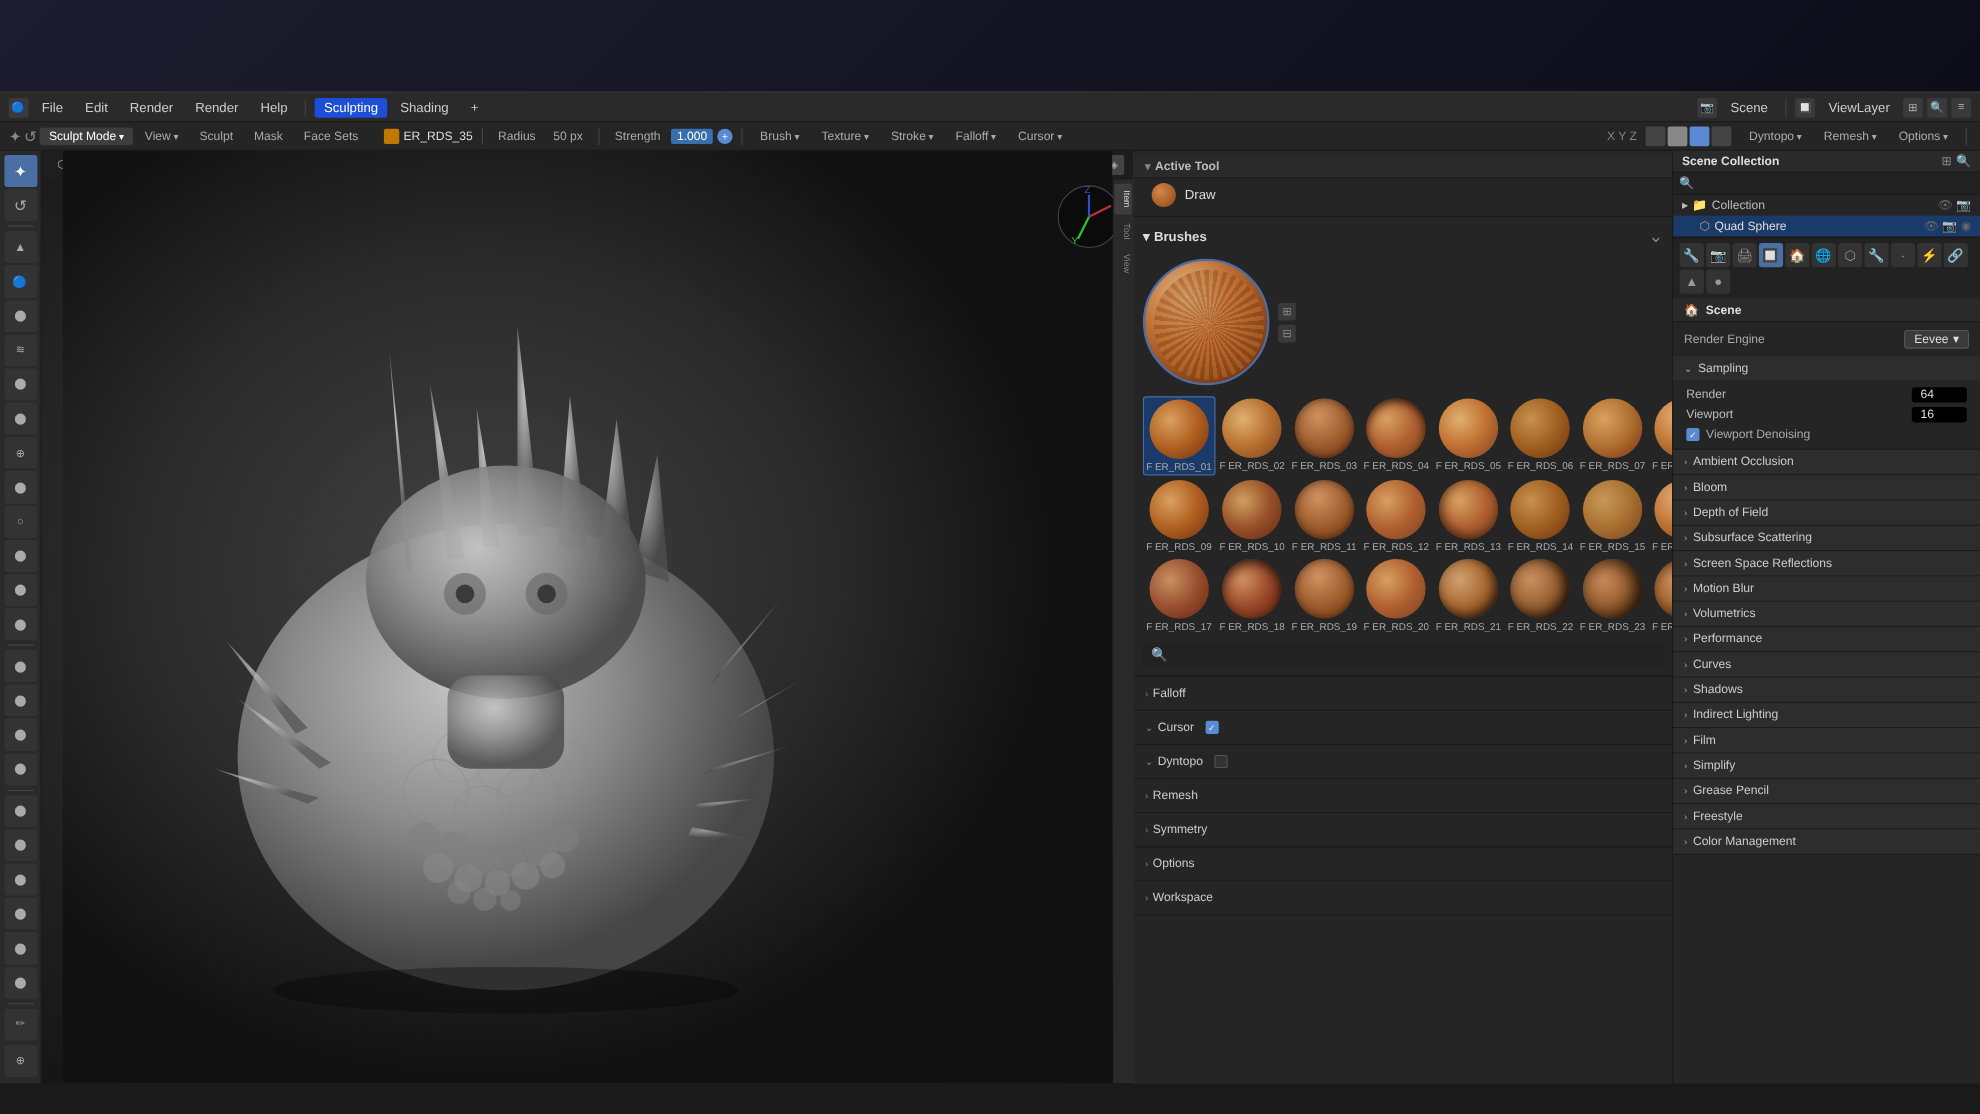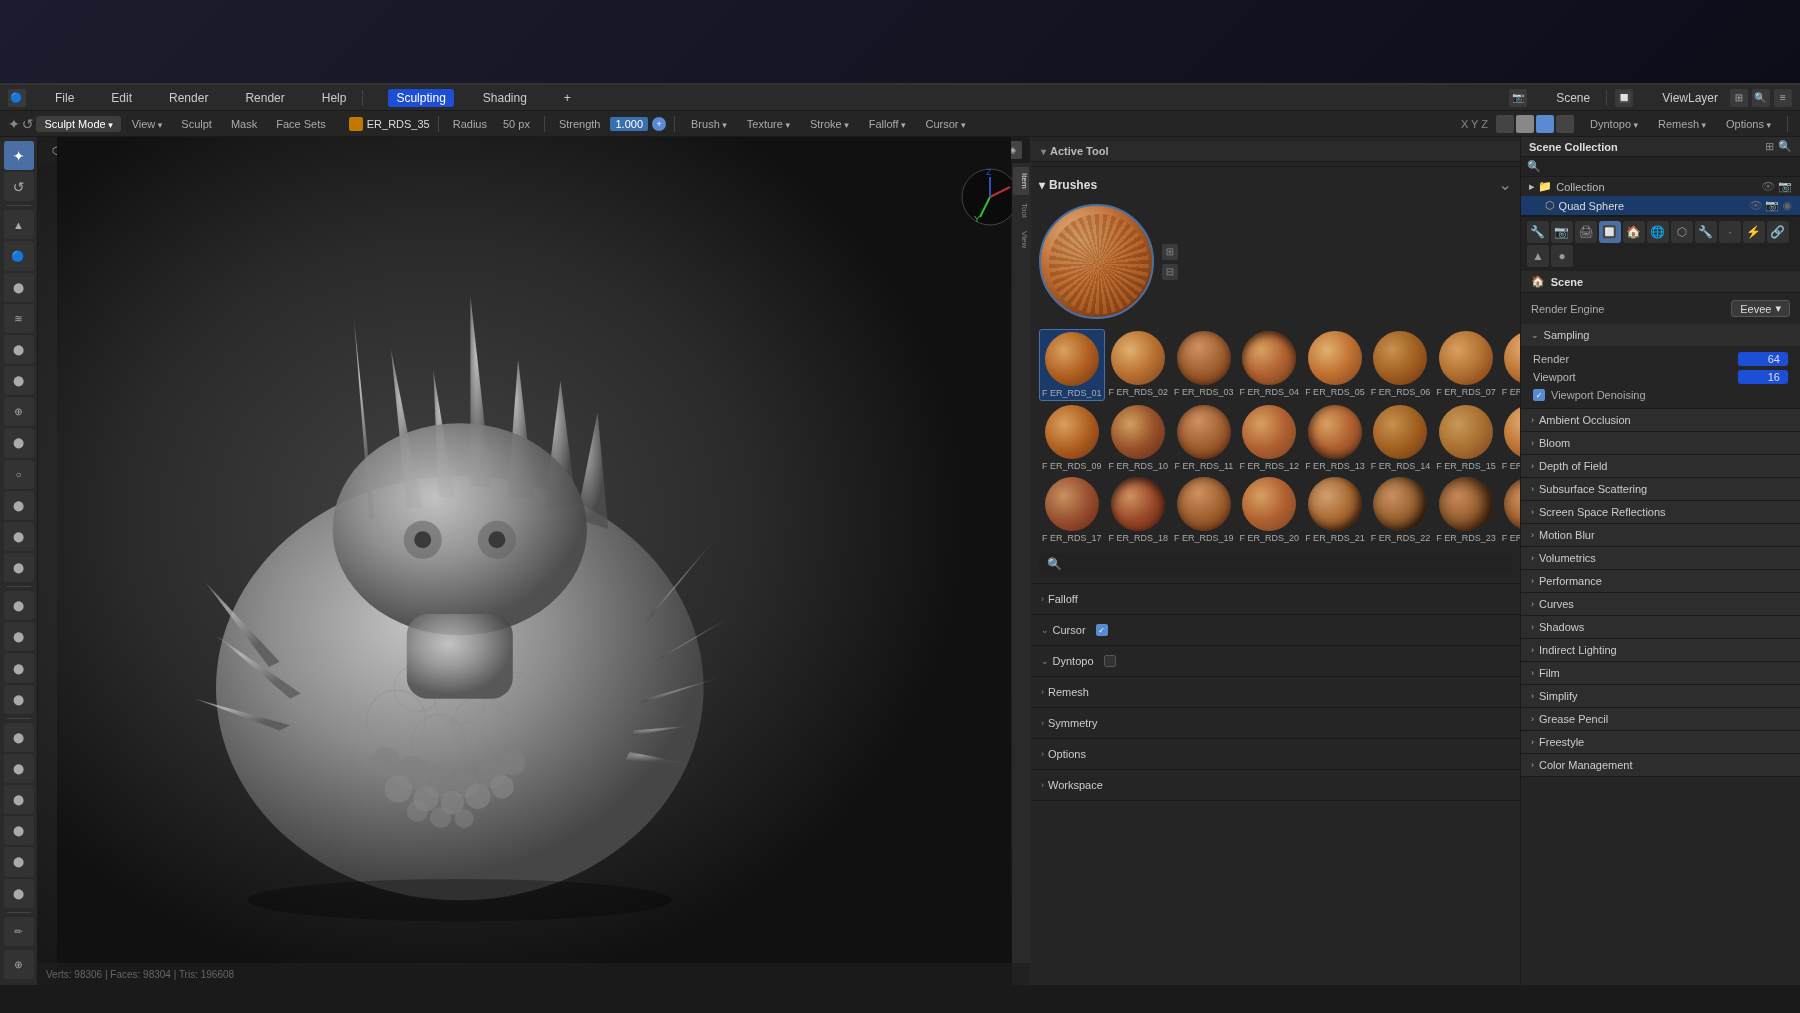--- a/index.html
+++ b/index.html
@@ -61,21 +61,20 @@
       justify-content: center;
       font-size: 10px;
       color: #aaa;
     }
     .menu-item {
       padding: 2px 8px;
       cursor: pointer;
       color: #ccc;
       font-size: 12px;
       border-radius: 3px;
-      margin-left: 17px;
     }
     .menu-item.active {
       background: #1d4ed8;
       color: #fff;
     }
     .menu-sep { width: 1px; height: 16px; background: #444; margin: 0 4px; }
 
     
     #modebar {
       width: 100%;
@@ -306,26 +305,26 @@
       font-size: 11px;
       color: #bbb;
     }
     .field-row {
       display: flex;
       align-items: center;
       justify-content: space-between;
       padding: 2px 0;
     }
     .field-val {
-      background: #1d4ed8;
+      background: #000000;
       border-radius: 3px;
       padding: 1px 8px;
       color: #ddd;
       min-width: 50px;
-      text-align: right;
+      text-align: left;
     }
 
     
     .viewport-topbar {
       position: absolute;
       top: 0; left: 0; right: 0;
       height: 26px;
       background: rgba(30,30,30,0.85);
       display: flex;
       align-items: center;
@@ -735,32 +734,33 @@
           <text x="26" y="8" fill="#3050c0" font-size="9">Z</text>
         </svg>
       </div>
 
       <div class="n-panel-strip">
         <div class="n-tab active">Item</div>
         <div class="n-tab">Tool</div>
         <div class="n-tab">View</div>
       </div>
 
-      <div class="viewport-bottom">
-        <div style="font-size:10px;color:#666;">Verts: 98306 | Faces: 98304 | Tris: 196608</div>
-      </div>
 
     </div>
 
     <div id="brush-side-panel">
 
       <div class="panel-section">
         <div class="at-header">
           <span class="arr">▾</span>
           <span>Active Tool</span>
+        </div>
+        <div class="draw-btn">
+          <div class="draw-sphere"></div>
+          <div class="draw-label">Draw</div>
         </div>
       </div>
 
       <div class="panel-section">
         <div class="brushes-header">
           <div class="brushes-header-left">
             <span>▾</span>
             <span>Brushes</span>
           </div>
           <div style="font-size:16px;color:#888;cursor:pointer;">⌄</div>

